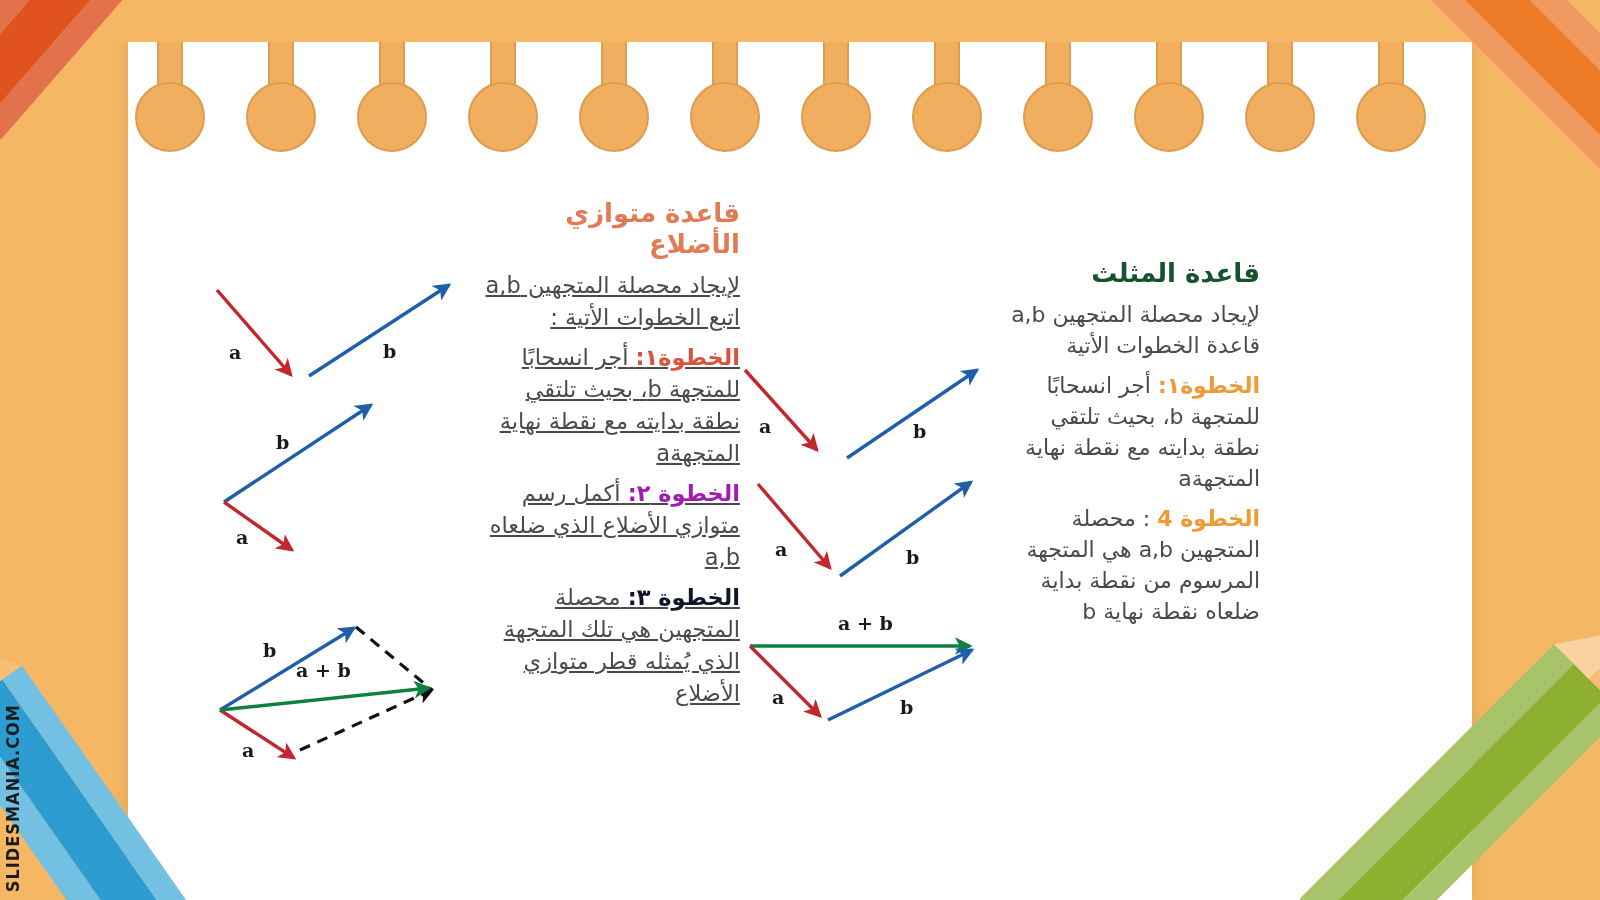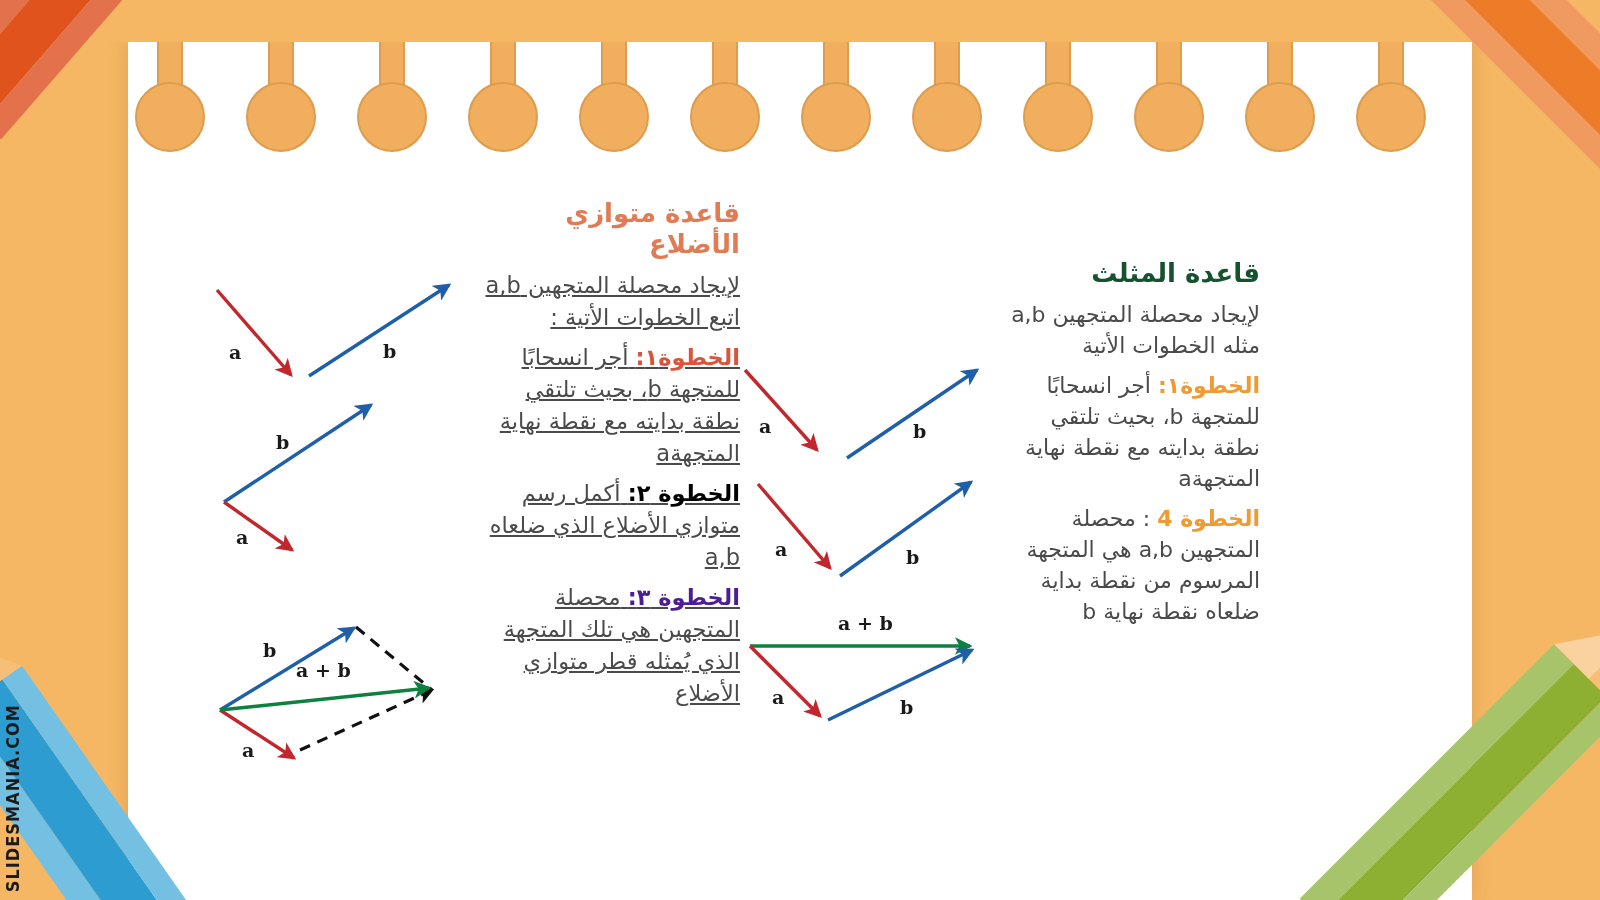--- a/index.html
+++ b/index.html
@@ -188,34 +188,34 @@
   <div class="col-title" style="color:#E07B54">قاعدة متوازي الأضلاع</div>
 
   <div class="para">لإيجاد محصلة المتجهين a,b اتبع الخطوات الأتية :</div>
 
   <div class="para">
     <b style="color:#D9543B">الخطوة١:</b>
     <span>أجر انسحابًا للمتجهة b، بحيث تلتقي نطقة بدايته مع نقطة نهاية المتجهةa</span>
   </div>
 
   <div class="para">
-    <b style="color:#000000">الخطوة ٢:</b>
+    <b style="color:#a21caf">الخطوة ٢:</b>
     <span>أكمل رسم متوازي الأضلاع الذي ضلعاه a,b</span>
   </div>
 
   <div class="para">
-    <b style="color:#4c1d95">الخطوة ٣:</b>
+    <b style="color:#0f172a">الخطوة ٣:</b>
     <span>محصلة المتجهين هي تلك المتجهة الذي يُمثله قطر متوازي الأضلاع</span>
   </div>
 </div>
 
 <div id="right-col" class="col">
   <div class="col-title" style="color:#14532d">قاعدة المثلث</div>
 
-  <div class="para">لإيجاد محصلة المتجهين a,b مثله الخطوات الأتية</div>
+  <div class="para">لإيجاد محصلة المتجهين a,b قاعدة الخطوات الأتية</div>
 
   <div class="para">
     <b style="color:#EF9A33">الخطوة١:</b>
     <span>أجر انسحابًا للمتجهة b، بحيث تلتقي نطقة بدايته مع نقطة نهاية المتجهةa</span>
   </div>
 
   <div class="para">
     <b style="color:#EF9A33">الخطوة 4</b>
     <span>: محصلة المتجهين a,b هي المتجهة المرسوم من نقطة بداية ضلعاه نقطة نهاية b</span>
   </div>

